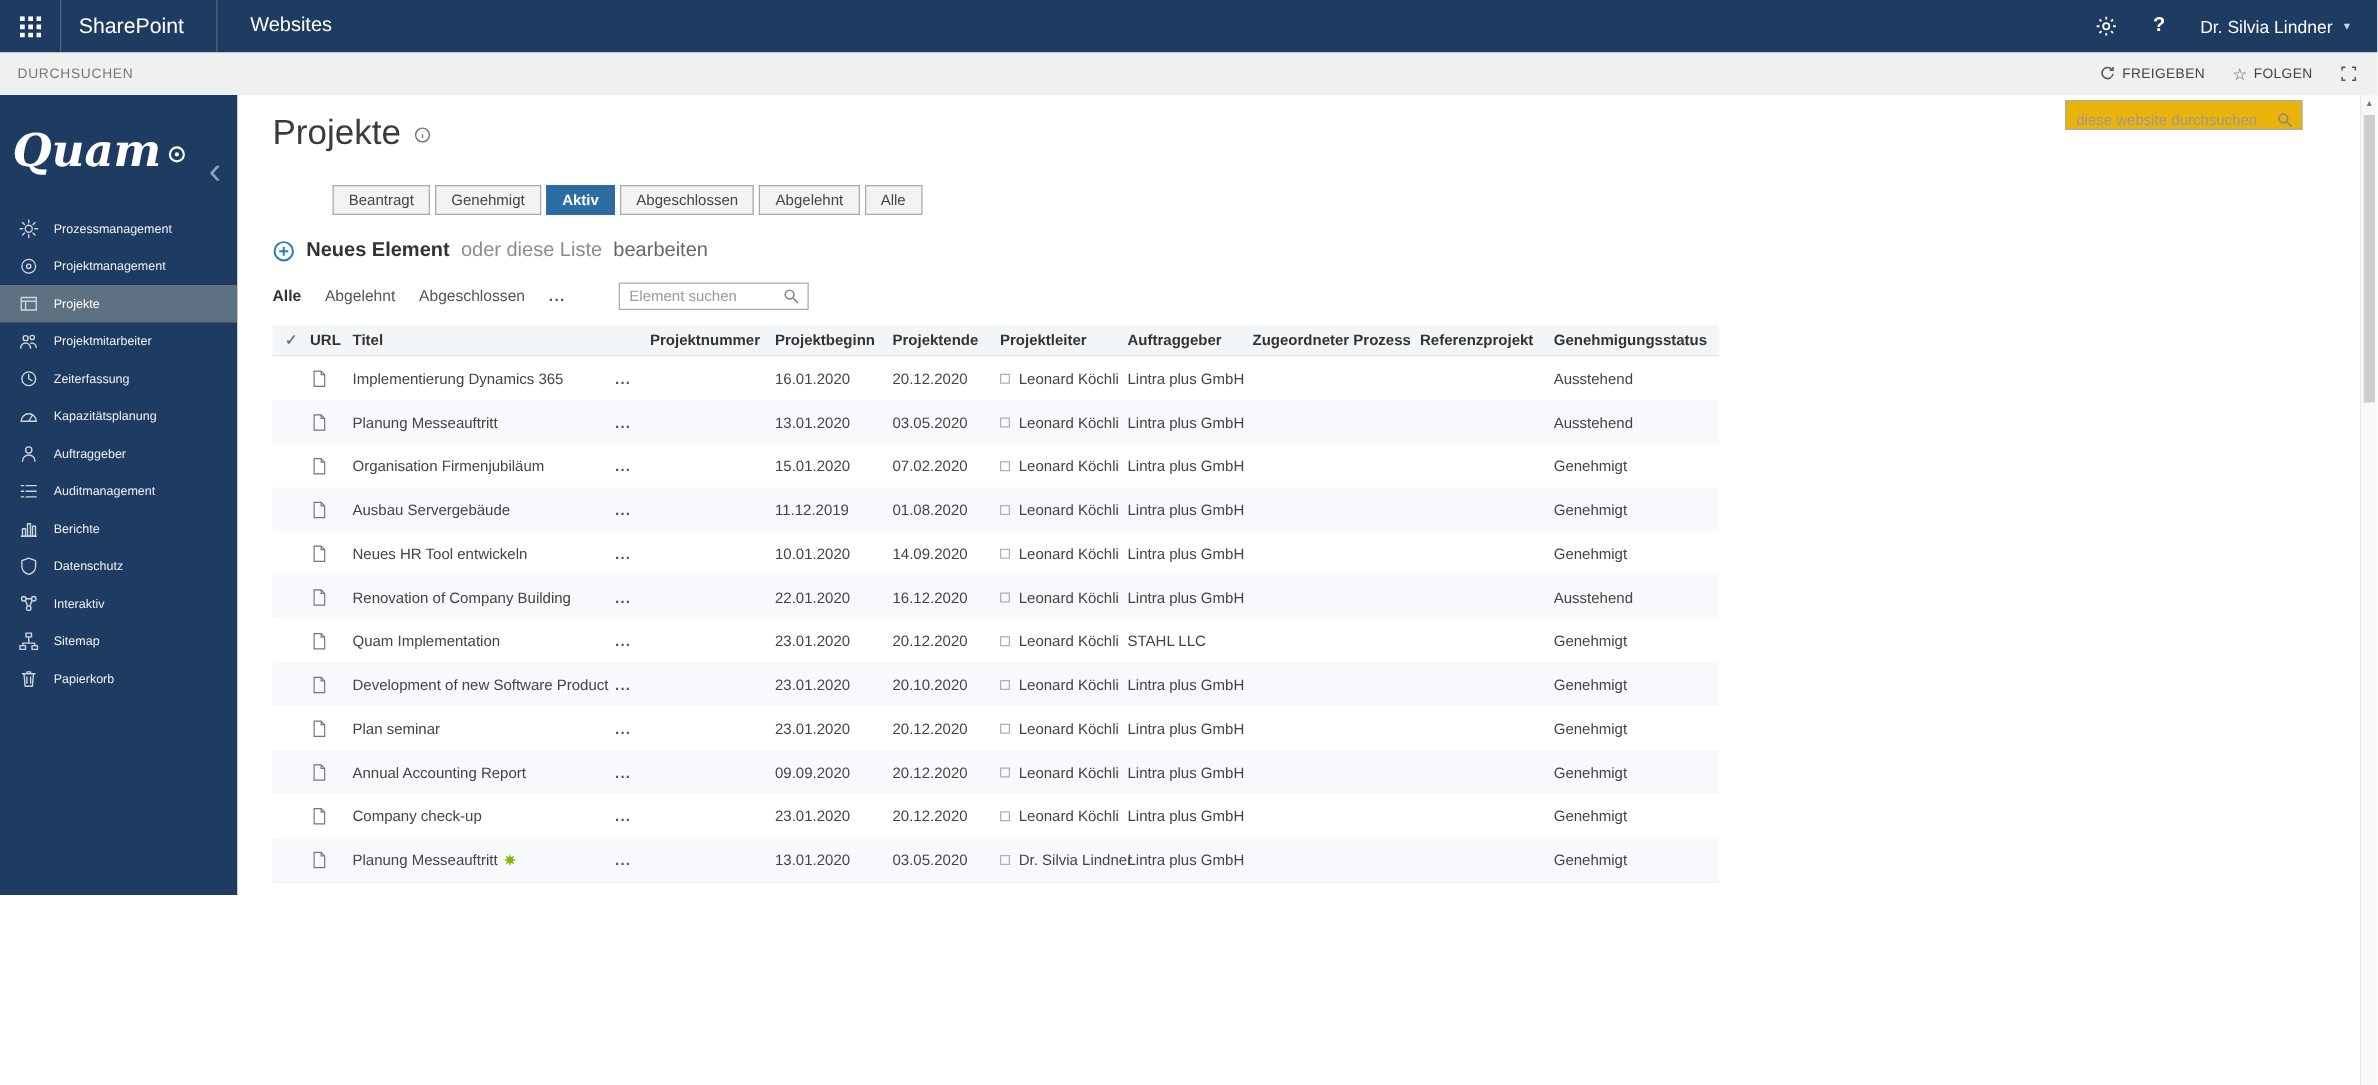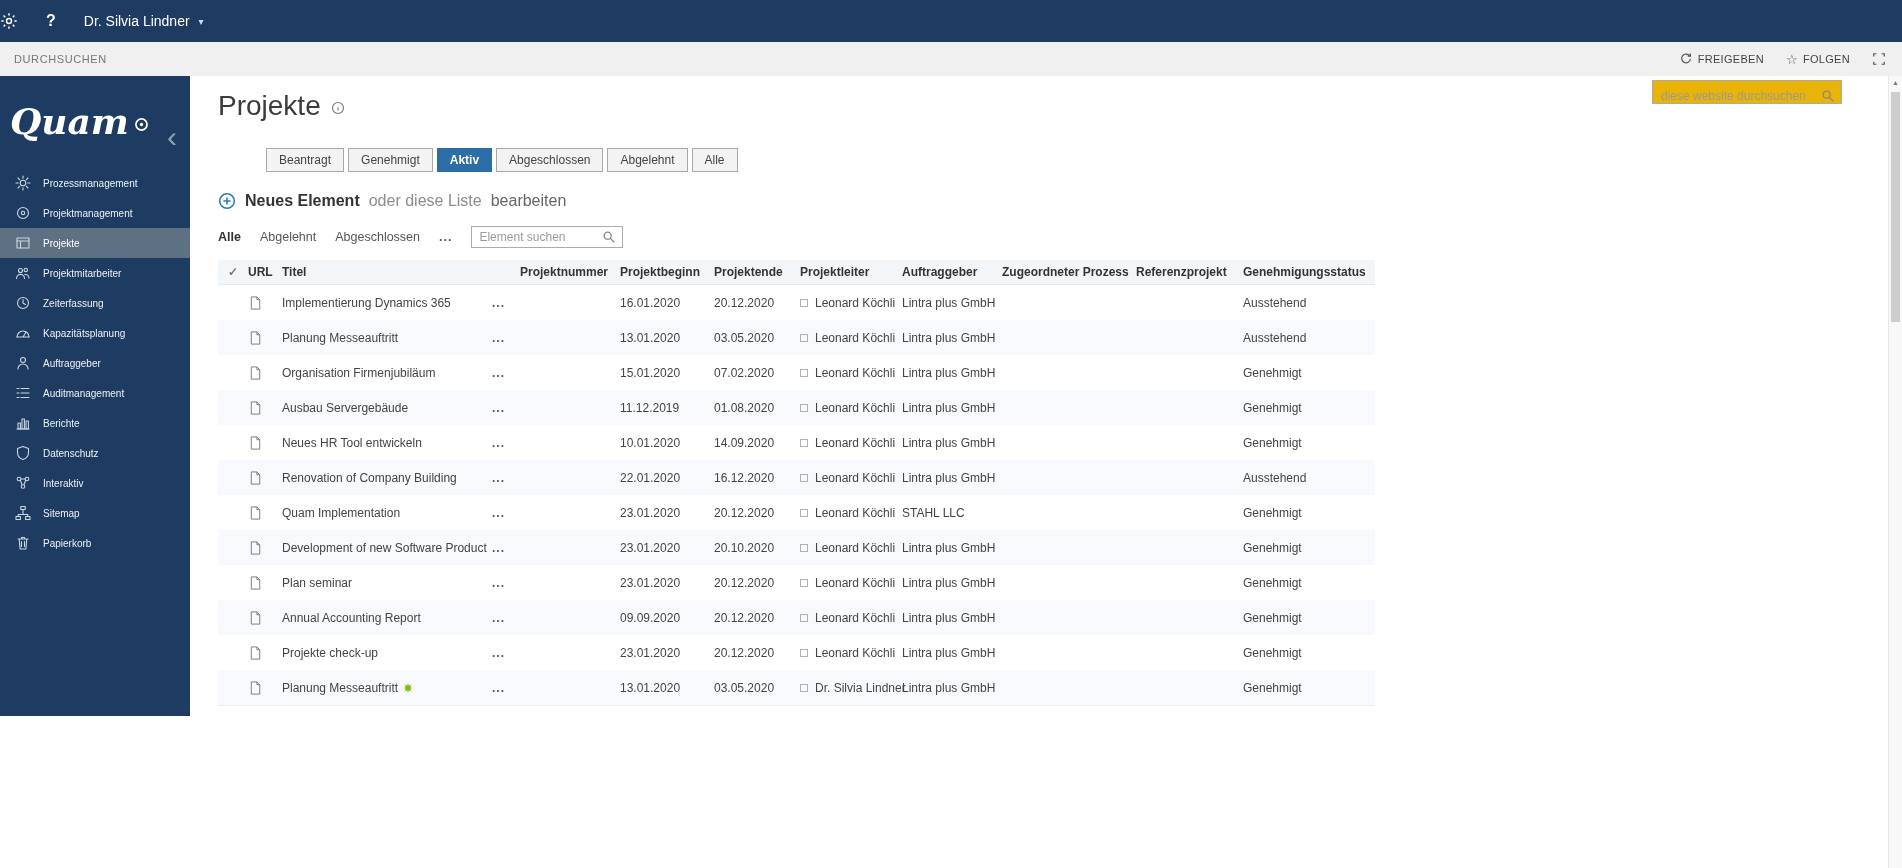--- a/index.html
+++ b/index.html
@@ -75,21 +75,21 @@
   .add-btn svg { width:18px; height:18px; stroke:#2b7bb9; fill:none; stroke-width:1.4; display:block; }
   .new-link { color:#333; font-weight:bold; cursor:pointer; text-decoration:none; }
   .new-mid { color:#8c8c8c; }
   .edit-link { color:#666; cursor:pointer; text-decoration:none; }
 
   .views-row { margin-top:16px; display:flex; align-items:center; font-size:12.5px; color:#555; }
   .views-mount { display:contents; }
   .view { margin-right:19px; cursor:pointer; }
   .view.active { font-weight:bold; color:#333; }
   .views-more { margin-right:19px; font-weight:bold; letter-spacing:1px; cursor:pointer; color:#555; }
-  .list-search { width:152px; height:22px; border:1px solid #ababab; display:flex; align-items:center; background:#fff; }
+  .list-search { width:152px; height:22px; border:1px solid #ababab; display:flex; align-items:center; background:#fff;margin-left:24px; }
   .list-search input { flex:1; min-width:0; border:0; outline:0; padding:0 3px 0 7px;
                        font-size:12px; color:#444; font-family:inherit; background:transparent; }
   .list-search input::placeholder { color:#9a9a9a; }
 
   
   .list { margin-top:12px; width:1157px; border-bottom:1px solid #ededed; }
   .lheader { display:flex; height:25px; align-items:center; background:#f3f6f9;
              border-bottom:1px solid #e3e8ed; font-size:12px; font-weight:bold; color:#333; }
   .trow { display:flex; height:35px; align-items:center; font-size:12px; color:#444; }
   .lrows .trow:nth-child(even) { background:#f7f9fc; }
@@ -119,20 +119,37 @@
                background:#f8f8f8; border-left:1px solid #e8e8e8; }
   .scroll-up { position:absolute; top:2px; left:0; width:13px; text-align:center;
                font-size:8px; color:#777; cursor:pointer; }
   .scroll-thumb { position:absolute; top:16px; left:2px; width:9px; height:230px;
                   background:#cdcdcd; cursor:pointer; }
 </style>
 </head>
 <body>
 
 <div class="suite-bar">
+  <div class="suite-left">
+    <button class="waffle">
+      <svg viewBox="0 0 18 18">
+        <rect x="0" y="0" width="4" height="4"></rect>
+          <rect x="7" y="0" width="4" height="4"></rect>
+          <rect x="14" y="0" width="4" height="4"></rect>
+        <rect x="0" y="7" width="4" height="4"></rect>
+          <rect x="7" y="7" width="4" height="4"></rect>
+          <rect x="14" y="7" width="4" height="4"></rect>
+        <rect x="0" y="14" width="4" height="4"></rect>
+          <rect x="7" y="14" width="4" height="4"></rect>
+          <rect x="14" y="14" width="4" height="4"></rect>
+      </svg>
+    </button>
+    <span class="suite-brand">SharePoint</span>
+    <span class="suite-site">Websites</span>
+  </div>
   <div class="suite-right">
     <span class="suite-gear">
       <svg viewBox="0 0 16 16">
           <circle cx="8" cy="8" r="2.2"></circle>
           <path d="M8 1.2v2M8 12.8v2M1.2 8h2M12.8 8h2M3.2 3.2l1.4 1.4M11.4 11.4l1.4 1.4M12.8 3.2l-1.4 1.4M4.6 11.4l-1.4 1.4"></path>
         </svg>
     </span>
     <span class="suite-help">?</span>
     <span class="suite-user">
       <span>Dr. Silvia Lindner</span>
@@ -626,21 +643,21 @@
   </div>
           <div class="trow">
     <div class="cell c-sel"></div>
     <div class="cell c-url">
       <svg viewBox="0 0 16 16">
                 <path d="M3.5 1.5h6L12.5 4.5v10h-9z"></path>
                 <path d="M9.5 1.5v3h3"></path>
               </svg>
     </div>
     <div class="cell c-titel">
-      <span class="titel-link">Projekte check-up</span>
+      <span class="titel-link">Company check-up</span>
 
     </div>
     <div class="cell c-menu">...</div>
     <div class="cell c-nummer"></div>
     <div class="cell c-beginn">23.01.2020</div>
     <div class="cell c-ende">20.12.2020</div>
     <div class="cell c-leiter">
       <span class="presence"></span>
       <span class="leiter-name">Leonard Köchli</span>
     </div>

